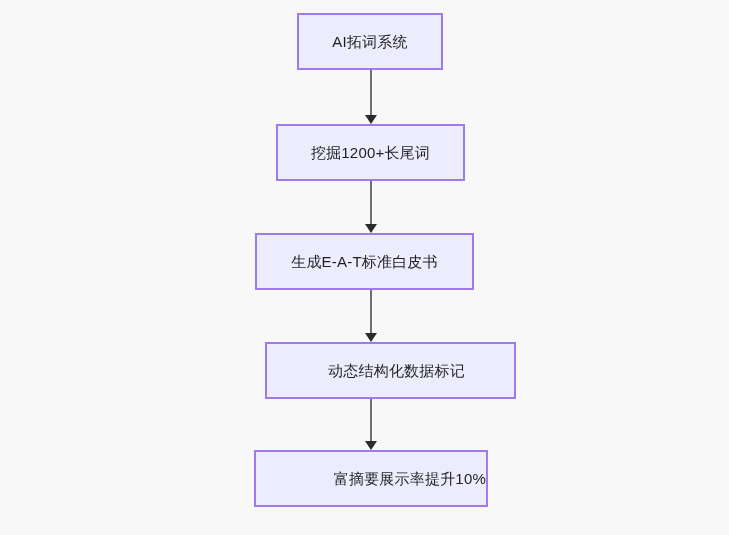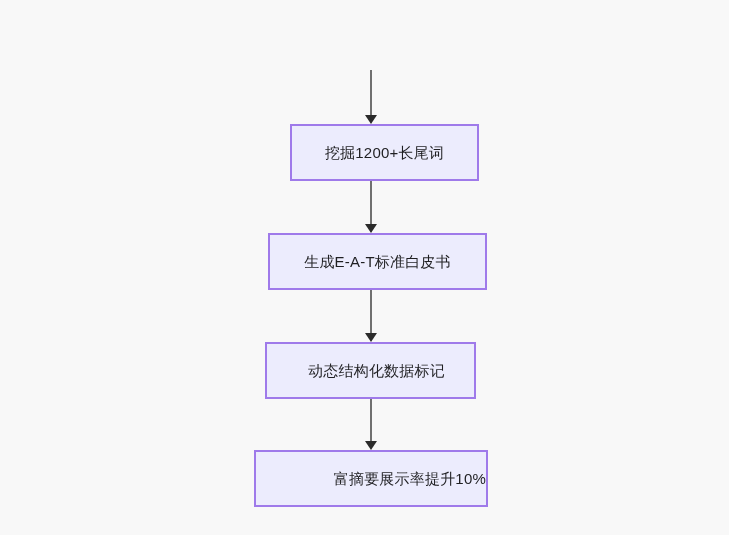--- a/index.html
+++ b/index.html
@@ -72,25 +72,28 @@
       <div class="arrowhead" style="border-top-color: rgb(43, 43, 43);"></div>
     </div>
     <div class="connector" style="left: 365px; top: 290px; height: 52px;">
       <div class="line" style="height: 44px; background: rgb(112, 112, 112);"></div>
       <div class="arrowhead" style="border-top-color: rgb(43, 43, 43);"></div>
     </div>
     <div class="connector" style="left: 365px; top: 399px; height: 51px;">
       <div class="line" style="height: 43px; background: rgb(112, 112, 112);"></div>
       <div class="arrowhead" style="border-top-color: rgb(43, 43, 43);"></div>
     </div>
-    <div class="node" style="left: 276px; top: 124px; width: 189px; background: rgb(236, 236, 253); border-color: rgb(159, 122, 234); color: rgb(31, 31, 34); margin-left: 14px;">
+    <div class="node" style="left: 297px; top: 13px; width: 146px; background: rgb(236, 236, 253); border-color: rgb(159, 122, 234); color: rgb(31, 31, 34);">
+      <span class="node-label">AI拓词系统</span>
+    </div>
+    <div class="node" style="left: 276px; top: 124px; width: 189px; background: rgb(236, 236, 253); border-color: rgb(159, 122, 234); color: rgb(31, 31, 34);">
       <span class="node-label">挖掘1200+长尾词</span>
     </div>
-    <div class="node" style="left: 268px; top: 233px; width: 219px; background: rgb(236, 236, 253); border-color: rgb(159, 122, 234); color: rgb(31, 31, 34);">
+    <div class="node" style="left: 255px; top: 233px; width: 219px; background: rgb(236, 236, 253); border-color: rgb(159, 122, 234); color: rgb(31, 31, 34);">
       <span class="node-label">生成E-A-T标准白皮书</span>
     </div>
-    <div class="node" style="left: 265px; top: 342px; width: 211px; background: rgb(236, 236, 253); border-color: rgb(159, 122, 234); color: rgb(31, 31, 34); padding-left: 12px;">
+    <div class="node" style="left: 265px; top: 342px; width: 251px; background: rgb(236, 236, 253); border-color: rgb(159, 122, 234); color: rgb(31, 31, 34); padding-left: 12px;">
       <span class="node-label">动态结构化数据标记</span>
     </div>
     <div class="node" style="left: 254px; top: 450px; width: 234px; background: rgb(236, 236, 253); border-color: rgb(159, 122, 234); color: rgb(31, 31, 34); justify-content: flex-end;">
       <span class="node-label">富摘要展示率提升10%</span>
     </div>
   </div>
 
 </body></html>

